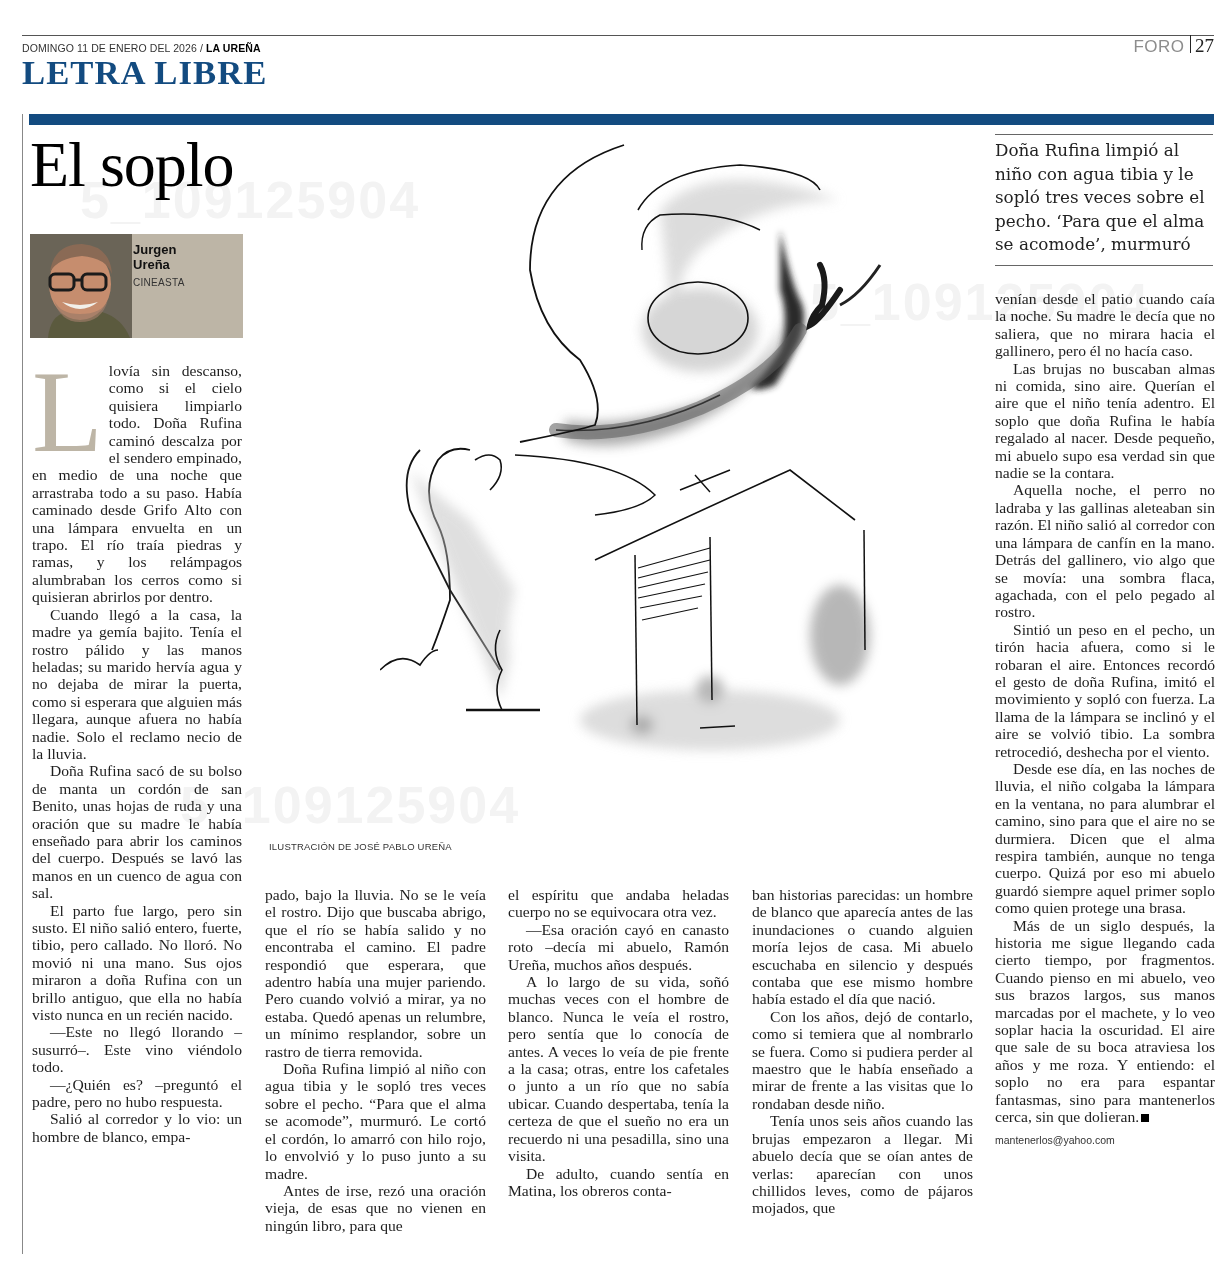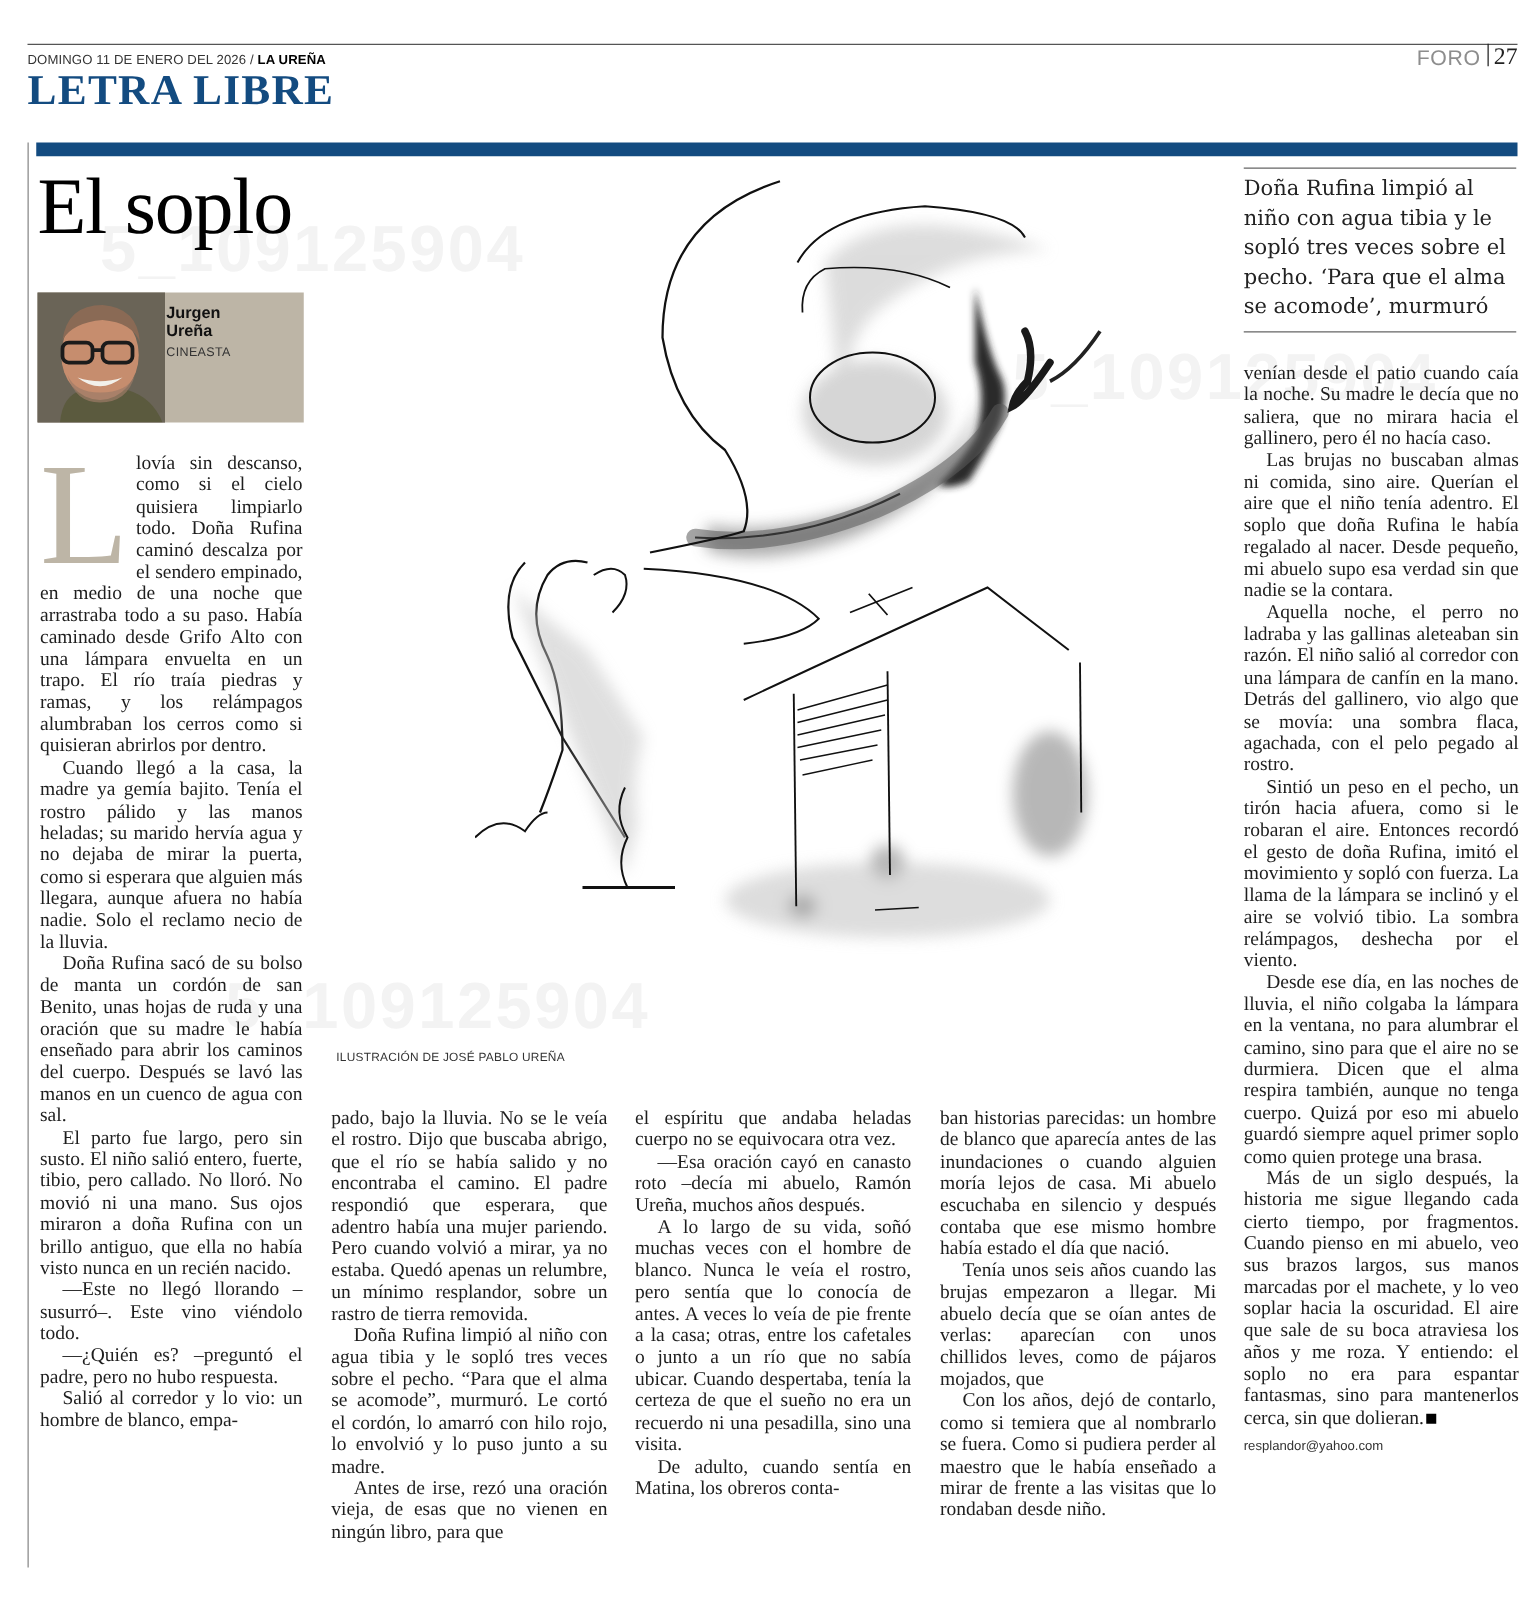--- a/index.html
+++ b/index.html
@@ -175,25 +175,25 @@
 
 <div class="col" style="left:508px; top:886px; width:221px;">
   <p class="noind">el espíritu que andaba heladas cuerpo no se equivocara otra vez.</p>
   <p>—Esa oración cayó en canasto roto –decía mi abuelo, Ramón Ureña, muchos años después.</p>
   <p>A lo largo de su vida, soñó muchas veces con el hombre de blanco. Nunca le veía el rostro, pero sentía que lo conocía de antes. A veces lo veía de pie frente a la casa; otras, entre los cafetales o junto a un río que no sabía ubicar. Cuando despertaba, tenía la certeza de que el sueño no era un recuerdo ni una pesadilla, sino una visita.</p>
   <p>De adulto, cuando sentía en Matina, los obreros conta-</p>
 </div>
 
 <div class="col" style="left:752px; top:886px; width:221px;">
   <p class="noind">ban historias parecidas: un hombre de blanco que aparecía antes de las inundaciones o cuando alguien moría lejos de casa. Mi abuelo escuchaba en silencio y después contaba que ese mismo hombre había estado el día que nació.</p>
+  <p>Con los años, dejó de contarlo, como si temiera que al nombrarlo se fuera. Como si pudiera perder al maestro que le había enseñado a mirar de frente a las visitas que lo rondaban desde niño.</p>
   <p>Tenía unos seis años cuando las brujas empezaron a llegar. Mi abuelo decía que se oían antes de verlas: aparecían con unos chillidos leves, como de pájaros mojados, que</p>
-  <p>Con los años, dejó de contarlo, como si temiera que al nombrarlo se fuera. Como si pudiera perder al maestro que le había enseñado a mirar de frente a las visitas que lo rondaban desde niño.</p>
 </div>
 
 <div class="col" style="left:995px; top:290px; width:220px;">
   <p class="noind">venían desde el patio cuando caía la noche. Su madre le decía que no saliera, que no mirara hacia el gallinero, pero él no hacía caso.</p>
   <p>Las brujas no buscaban almas ni comida, sino aire. Querían el aire que el niño tenía adentro. El soplo que doña Rufina le había regalado al nacer. Desde pequeño, mi abuelo supo esa verdad sin que nadie se la contara.</p>
   <p>Aquella noche, el perro no ladraba y las gallinas aleteaban sin razón. El niño salió al corredor con una lámpara de canfín en la mano. Detrás del gallinero, vio algo que se movía: una sombra flaca, agachada, con el pelo pegado al rostro.</p>
-  <p>Sintió un peso en el pecho, un tirón hacia afuera, como si le robaran el aire. Entonces recordó el gesto de doña Rufina, imitó el movimiento y sopló con fuerza. La llama de la lámpara se inclinó y el aire se volvió tibio. La sombra relámpagos, deshecha por el viento.</p>
+  <p>Sintió un peso en el pecho, un tirón hacia afuera, como si le robaran el aire. Entonces recordó el gesto de doña Rufina, imitó el movimiento y sopló con fuerza. La llama de la lámpara se inclinó y el aire se volvió tibio. La sombra retrocedió, deshecha por el viento.</p>
   <p>Desde ese día, en las noches de lluvia, el niño colgaba la lámpara en la ventana, no para alumbrar el camino, sino para que el aire no se durmiera. Dicen que el alma respira también, aunque no tenga cuerpo. Quizá por eso mi abuelo guardó siempre aquel primer soplo como quien protege una brasa.</p>
   <p><span>Más de un siglo después, la historia me sigue llegando cada cierto tiempo, por fragmentos. Cuando pienso en mi abuelo, veo sus brazos largos, sus manos marcadas por el machete, y lo veo soplar hacia la oscuridad. El aire que sale de su boca atraviesa los años y me roza. Y entiendo: el soplo no era para espantar fantasmas, sino para mantenerlos cerca, sin que dolieran.</span><span class="endmark"></span></p>
-  <div class="email">resplandor@yahoo.com</div>
+  <div class="email">mantenerlos@yahoo.com</div>
 </div>
 
 </body></html>

